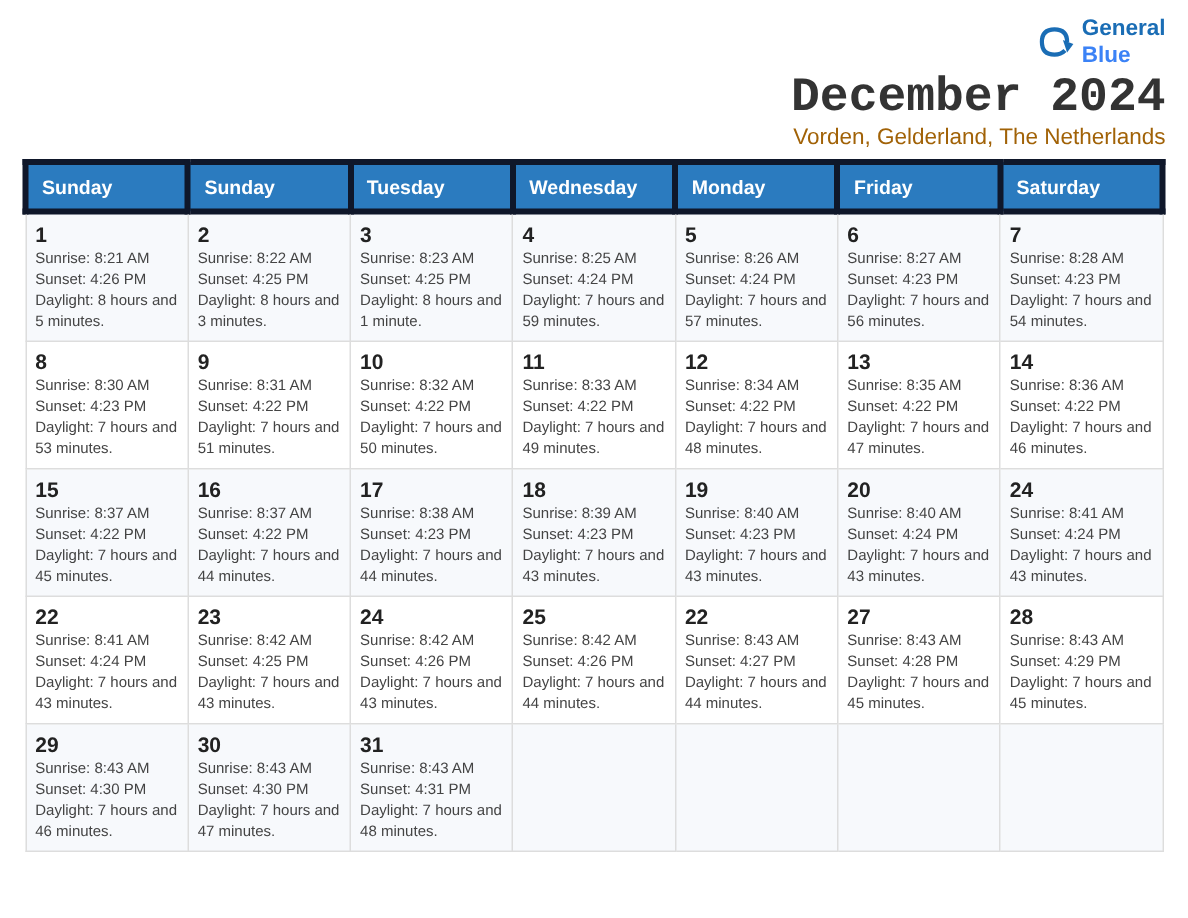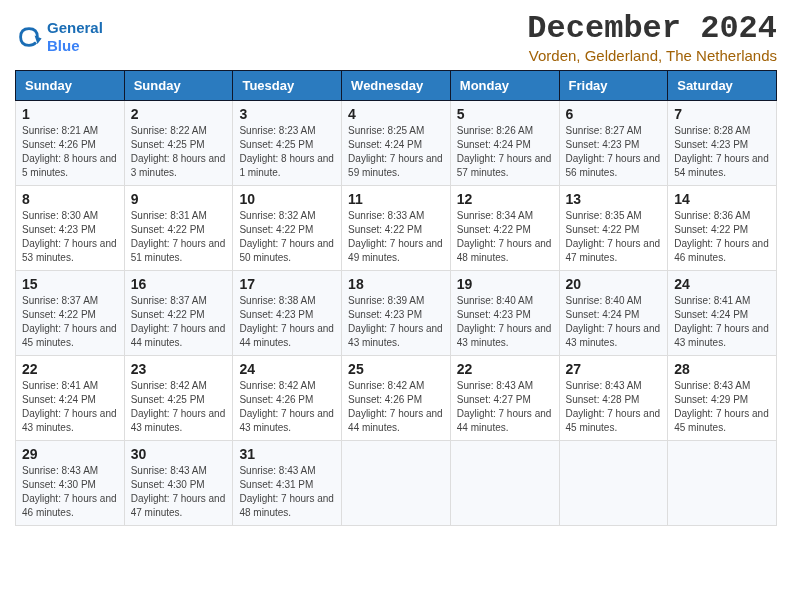--- a/index.html
+++ b/index.html
@@ -6,22 +6,23 @@
     body {
       font-family: Arial, sans-serif;
       background: #fff;
       width: 792px;
       min-height: 612px;
       padding: 10px 15px;
     }
     .header {
       display: flex;
       justify-content: space-between;
-      align-items: center;
+      align-items: flex-end;
       margin-bottom: 6px;
+      flex-direction: column;
     }
     .logo {
       display: flex;
       align-items: center;
       gap: 4px;
     }
     .logo-text {
       font-size: 15px;
       font-weight: bold;
       color: #333;
@@ -51,21 +52,21 @@
       width: 100%;
       border-collapse: collapse;
       font-size: 10.5px;
     }
     thead tr th {
       background-color: #2b7bbf;
       color: #fff;
       font-weight: bold;
       font-size: 13px;
       padding: 7px 9px;
-      border: 1px solid #0f172a;
+      border: 4px solid #0f172a;
       text-align: left;
     }
     tbody tr td {
       border: 1px solid #ddd;
       vertical-align: top;
       padding: 5px 6px;
       min-height: 80px;
       width: 14.28%;
       background: #fff;
     }

